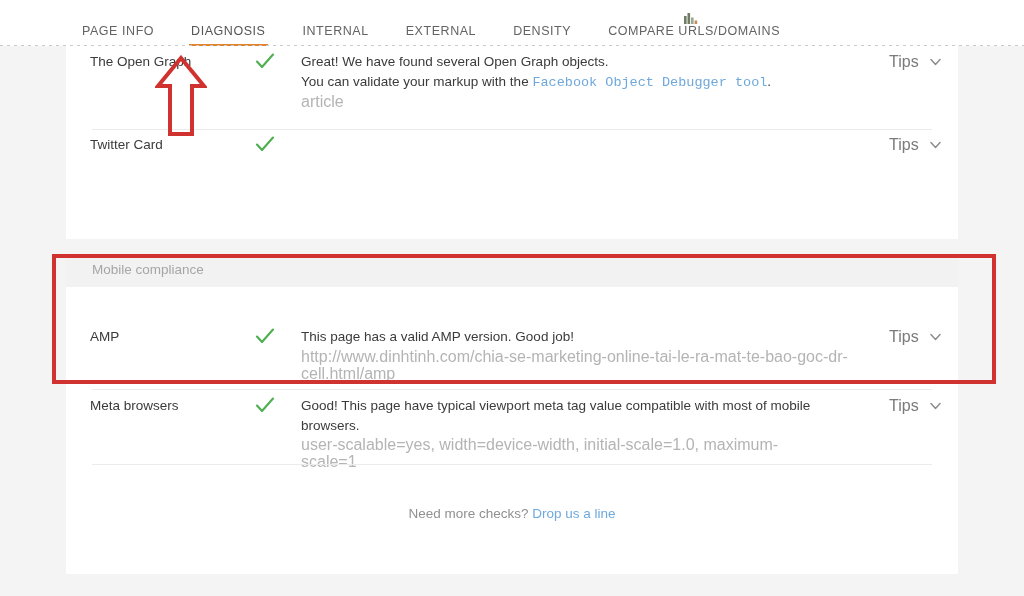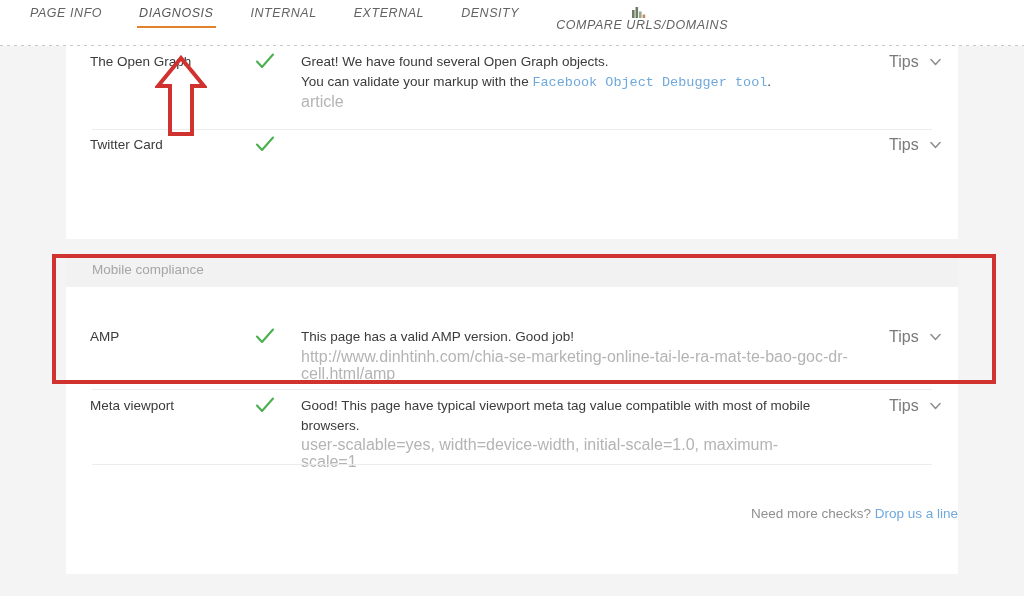--- a/index.html
+++ b/index.html
@@ -19,24 +19,23 @@
   .tabbar {
     position: absolute;
     left: 0; top: 0;
     width: 1024px;
     height: 46px;
     background: #ffffff;
     box-sizing: border-box;
   }
   .tabbar-inner {
     display: flex;
-    align-items: flex-start;
+    align-items: flex-end;
     height: 46px;
-    padding-left: 28px;
-    font-style: italic;
+    padding-left: 80px;
   }
   .tab {
     position: relative;
     font-size: 12.5px;
     letter-spacing: 0.55px;
     color: #636363;
     margin-right: 33px;
     padding: 6px 2px 8px 2px;
     white-space: nowrap;
     cursor: pointer;
@@ -177,21 +176,21 @@
     height: 1px;
     background: #ececec;
   }
 
   
   .footer {
     position: absolute;
     left: 66px;
     top: 460px;
     width: 892px;
-    text-align: right;
+    text-align: center;
     font-size: 13.5px;
     color: #909090;
   }
   .footer .lnk {
     color: #6fa8dc;
     cursor: pointer;
   }
 
   
   .annot-rect {
@@ -316,21 +315,21 @@
         <svg width="11" height="8" viewBox="0 0 11 8">
           <path d="M1 1.6 L5.5 6.4 L10 1.6" fill="none" stroke="#8d8d8d" stroke-width="1.5" stroke-linecap="round" stroke-linejoin="round"></path>
         </svg>
       </span>
     </div>
   </div>
 
   <div class="divider" style="top:343px;"></div>
 
   <div class="row" style="top:352px; height:72px;">
-    <div class="row-name">Meta viewport</div>
+    <div class="row-name">Meta browsers</div>
     <div class="row-check">
       <svg width="22" height="20" viewBox="0 0 22 20">
         <path d="M3 10.5 L8 16 L19 3.5" fill="none" stroke="#4caf50" stroke-width="2.1" stroke-linecap="round" stroke-linejoin="round"></path>
       </svg>
     </div>
     <div class="row-body" style="width:520px;">
       <span>Good! This page have typical viewport meta tag value compatible with most of mobile browsers.</span>
       <span class="row-sub">user-scalable=yes, width=device-width, initial-scale=1.0, maximum-scale=1</span>
     </div>
     <div class="row-tips">

